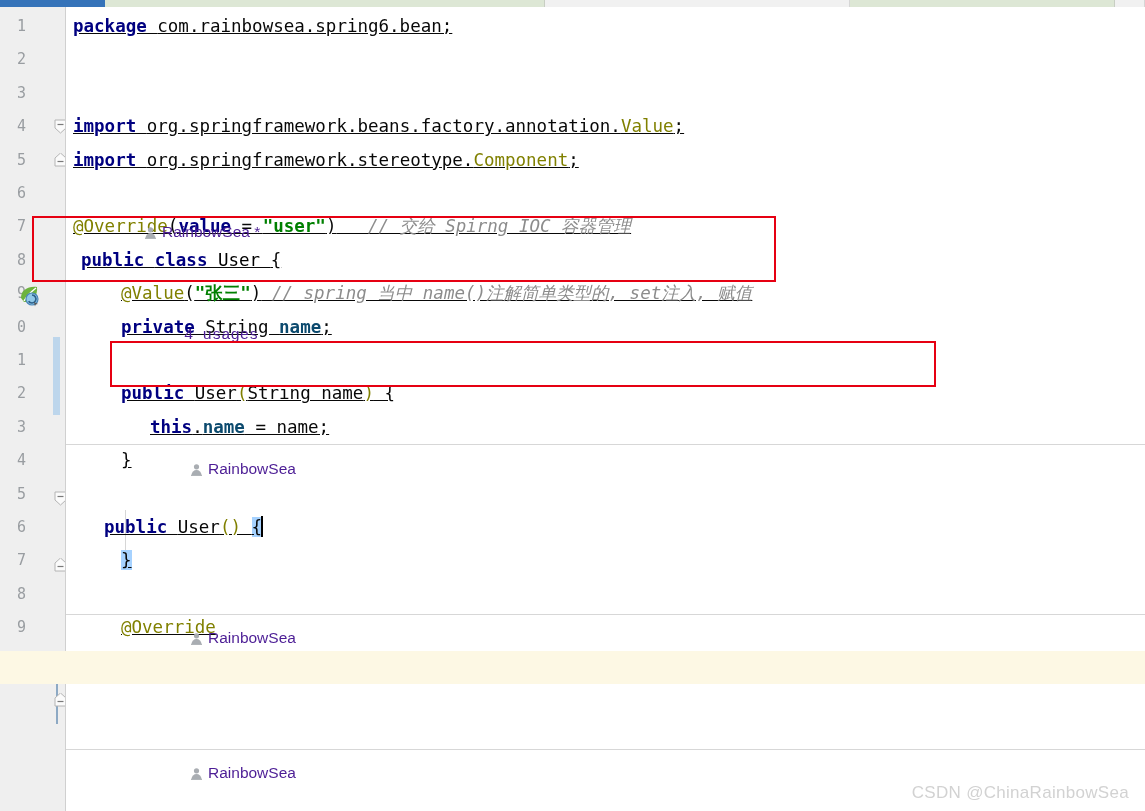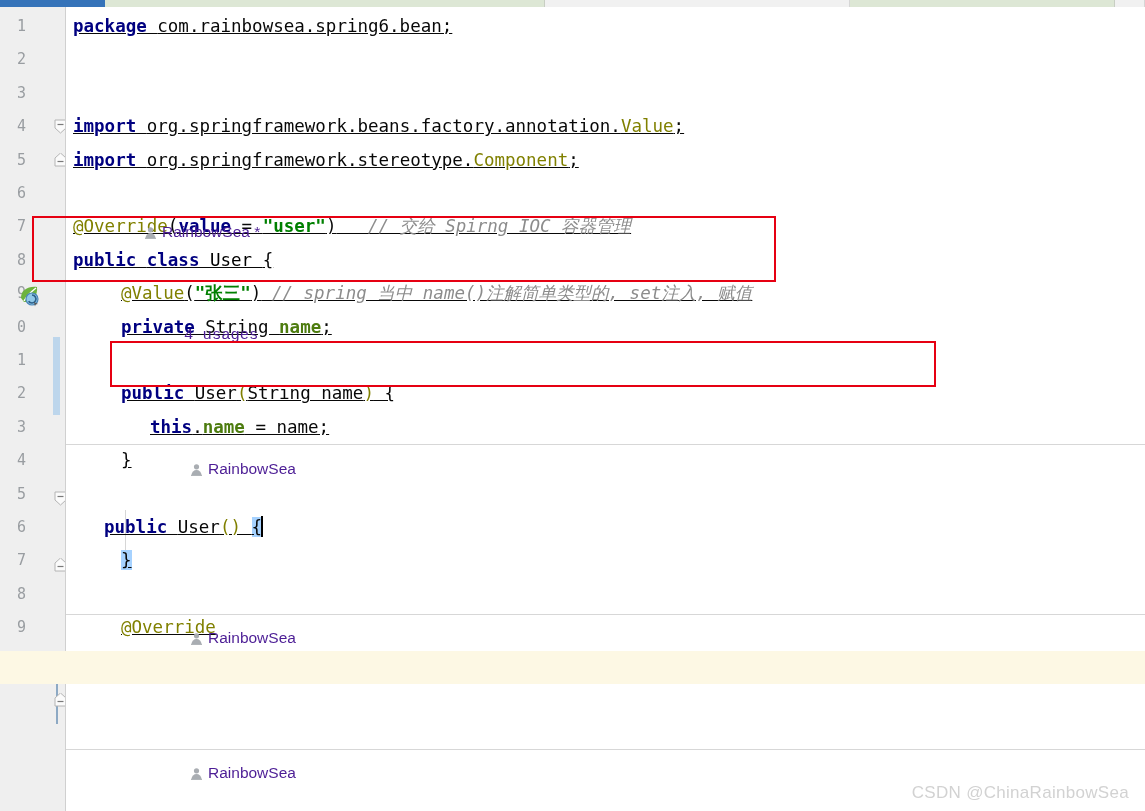--- a/index.html
+++ b/index.html
@@ -83,21 +83,21 @@
   
   .sep {
     position: absolute; left: 0; width: 1079px; height: 1px; background: #d7d7d7;
   }
 
   
   .kw   { color: #000080; font-weight: bold; }
   .anno { color: #808000; }
   .str  { color: #008000; font-weight: bold; }
   .cmt  { color: #8c8c8c; font-style: italic; }
-  .fld  { color: #4d7c0f; font-weight: bold; }
+  .fld  { color: #0c4a6e; font-weight: bold; }
   .cls  { color: #000000; }
 
   
   .selbox { background: #a6d2ff; }
   .caret {
     display: inline-block; width: 2px; height: 21px; background: #000;
     vertical-align: -4px; margin-left: -1px;
   }
 
   
@@ -214,21 +214,21 @@
     <div style="position:absolute; top:503px; left:59px; width:1px; height:46px; background:#d6d6d6;"></div>
 
     <div id="codelines">
         <div class="line" style="top: 3px; padding-left: 7px;"><span class="kw">package </span><span class="">com.rainbowsea.spring6.bean;</span></div>
         <div class="line" style="top: 36.4px; padding-left: 7px;"></div>
         <div class="line" style="top: 69.8px; padding-left: 7px;"></div>
         <div class="line" style="top: 103.2px; padding-left: 7px;"><span class="kw">import </span><span class="">org.springframework.beans.factory.annotation.</span><span class="anno">Value</span><span class="">;</span></div>
         <div class="line" style="top: 136.6px; padding-left: 7px;"><span class="kw">import </span><span class="">org.springframework.stereotype.</span><span class="anno">Component</span><span class="">;</span></div>
         <div class="line" style="top: 170px; padding-left: 7px;"></div>
         <div class="line" style="top: 203.4px; padding-left: 7px;"><span class="anno">@Override</span><span class="">(</span><span class="kw">value</span><span class=""> = </span><span class="str">"user"</span><span class="">)</span><span class="">   </span><span class="cmt">// 交给 Spirng IOC 容器管理</span></div>
-        <div class="line" style="top: 236.8px; padding-left: 7px;"><span class="kw">public </span><span class="kw">class </span><span class="cls">User </span><span class="">{</span></div>
+        <div class="line" style="top: 236.8px; padding-left: 7px; margin-left: 8px;"><span class="kw">public </span><span class="kw">class </span><span class="cls">User </span><span class="">{</span></div>
         <div class="line" style="top: 270.2px; padding-left: 55px;"><span class="anno">@Value</span><span class="">(</span><span class="str">"张三"</span><span class="">)</span><span class=""> </span><span class="cmt">// spring 当中 name()注解简单类型的, set注入, 赋值</span></div>
         <div class="line" style="top: 303.6px; padding-left: 55px;"><span class="kw">private </span><span class="">String </span><span class="fld">name</span><span class="">;</span></div>
         <div class="line" style="top: 337px; padding-left: 7px;"></div>
         <div class="line" style="top: 370.4px; padding-left: 55px;"><span class="kw">public </span><span class="">User</span><span class="anno">(</span><span class="">String name</span><span class="anno">)</span><span class=""> {</span></div>
         <div class="line" style="top: 403.8px; padding-left: 84px;"><span class="kw">this</span><span class="">.</span><span class="fld">name</span><span class=""> = name;</span></div>
         <div class="line" style="top: 437.2px; padding-left: 55px;"><span class="">}</span></div>
         <div class="line" style="top: 470.6px; padding-left: 7px;"></div>
         <div class="line" style="top: 504px; padding-left: 38px;"><span class="kw">public </span><span class="">User</span><span class="anno">()</span><span class=""> </span><span class="selbox">{</span><span class="caret"></span></div>
         <div class="line" style="top: 537.4px; padding-left: 55px;"><span class="selbox">}</span></div>
         <div class="line" style="top: 570.8px; padding-left: 7px;"></div>

